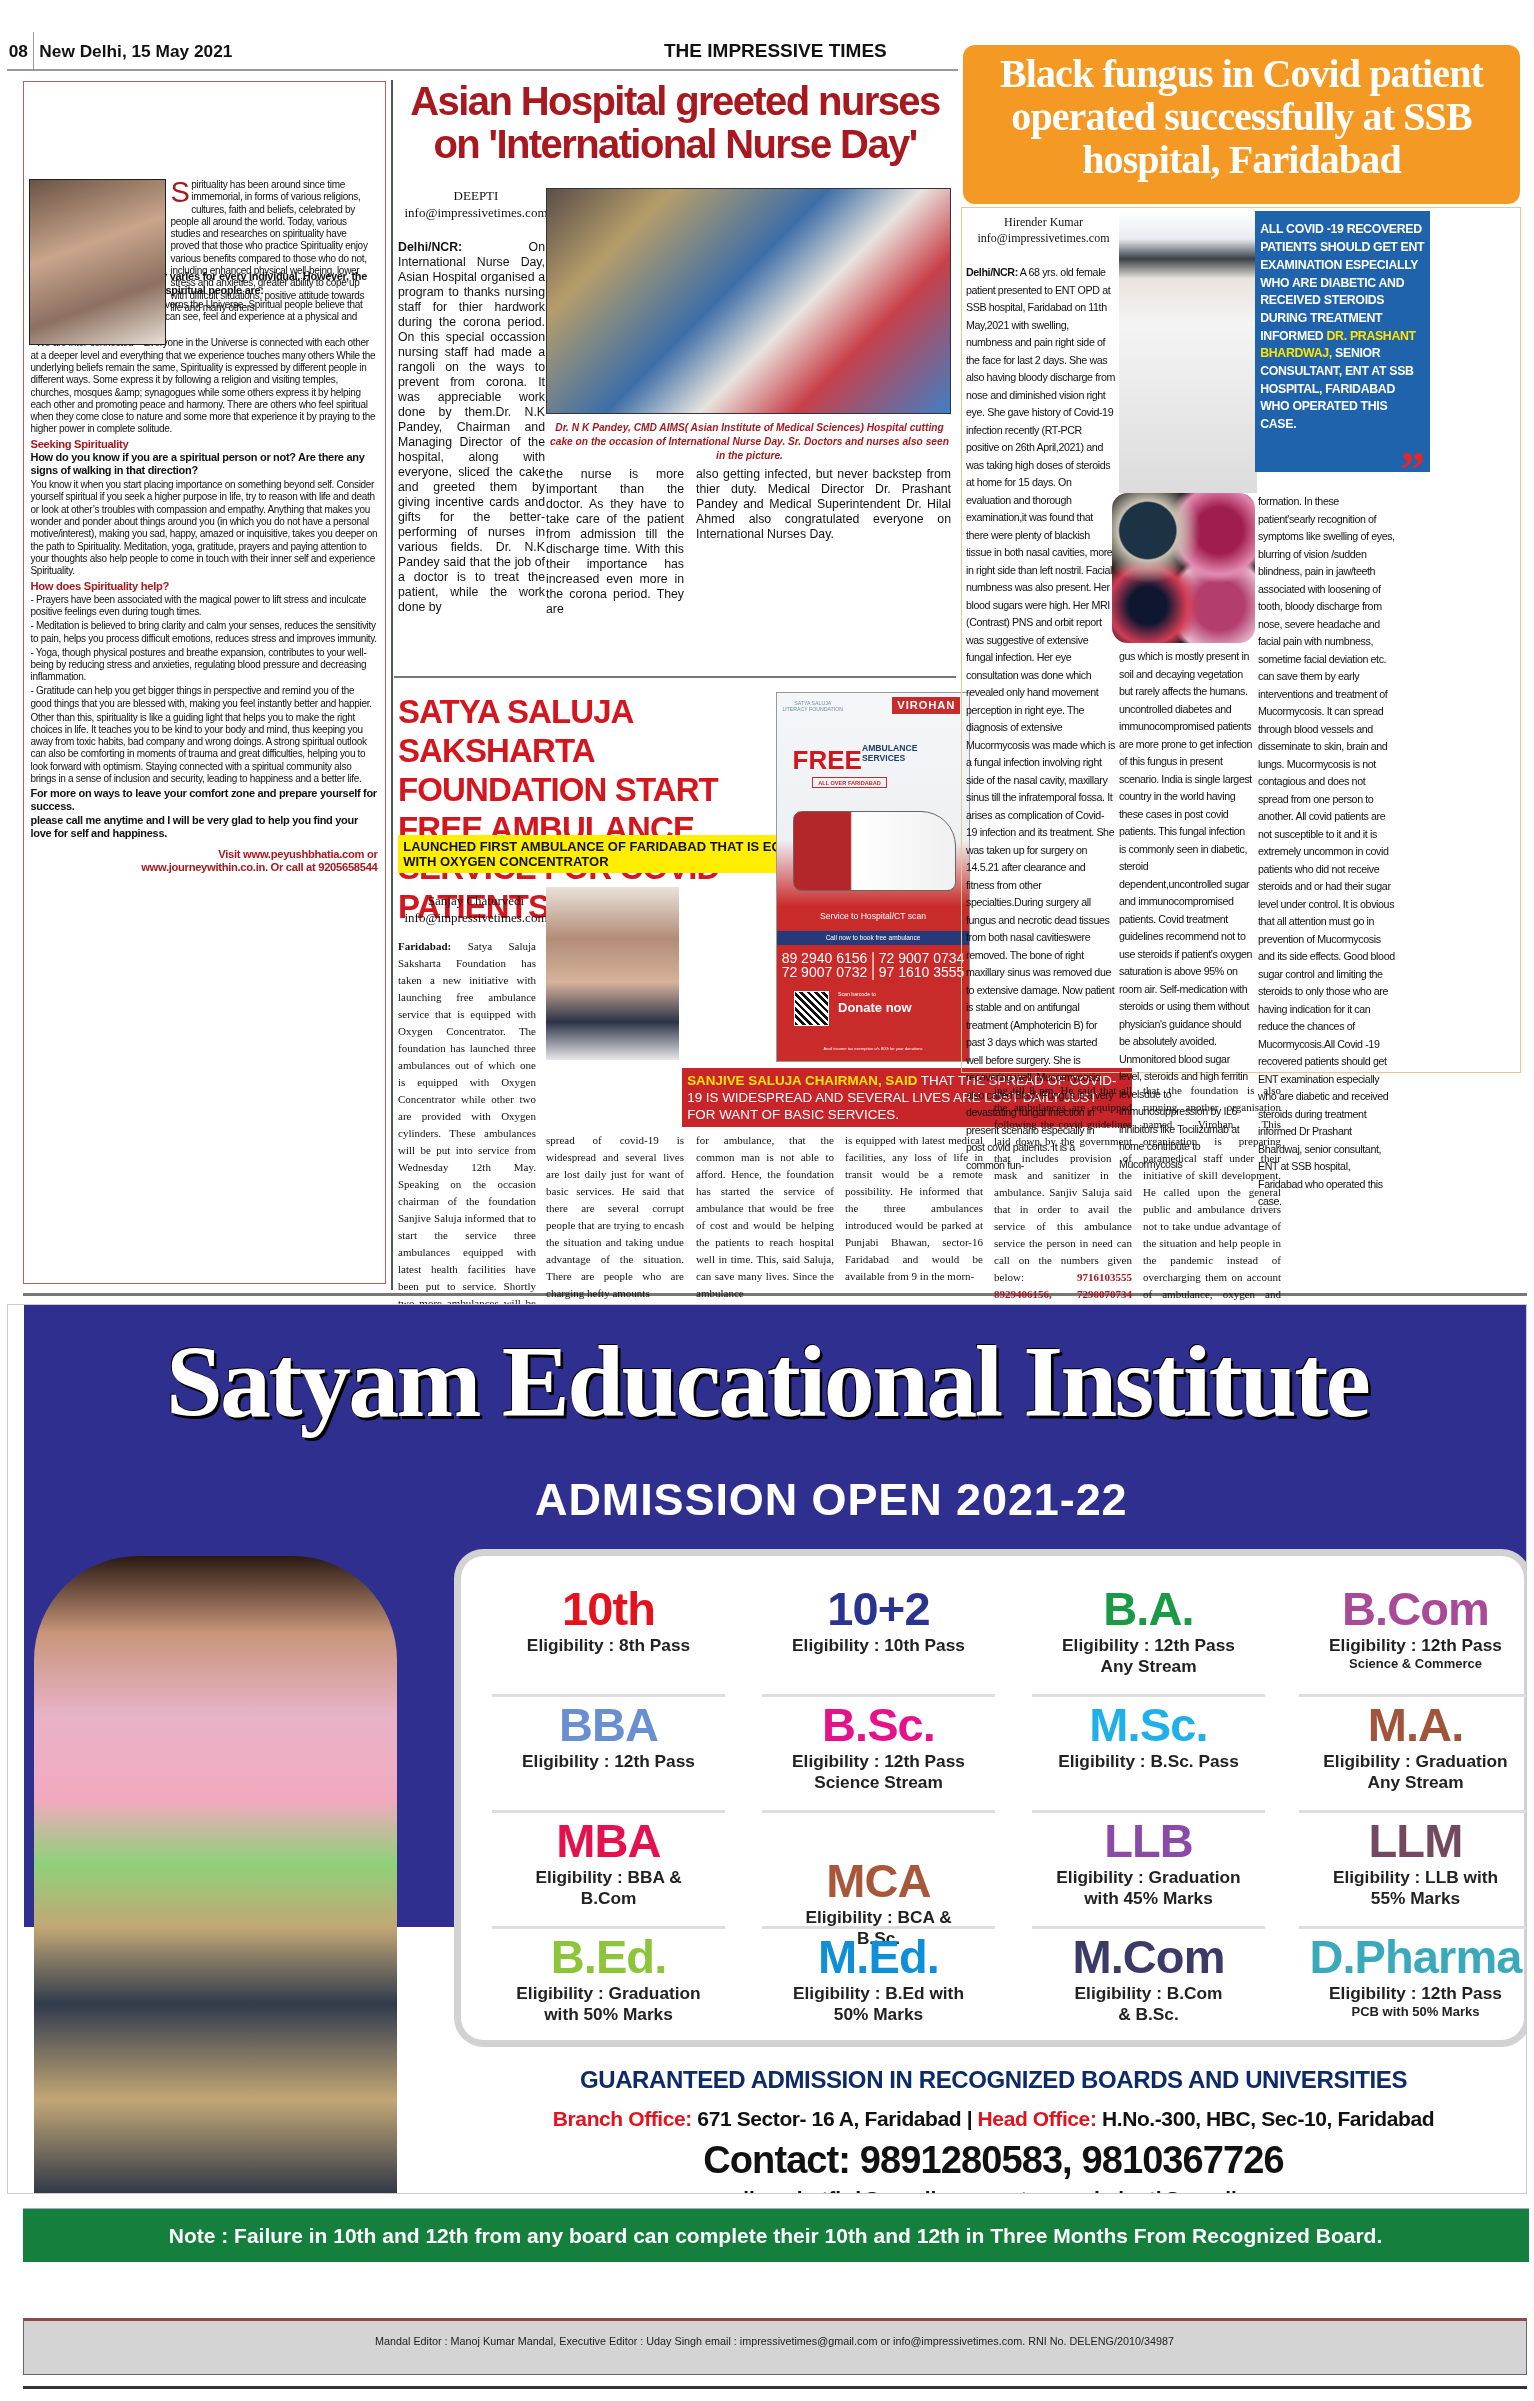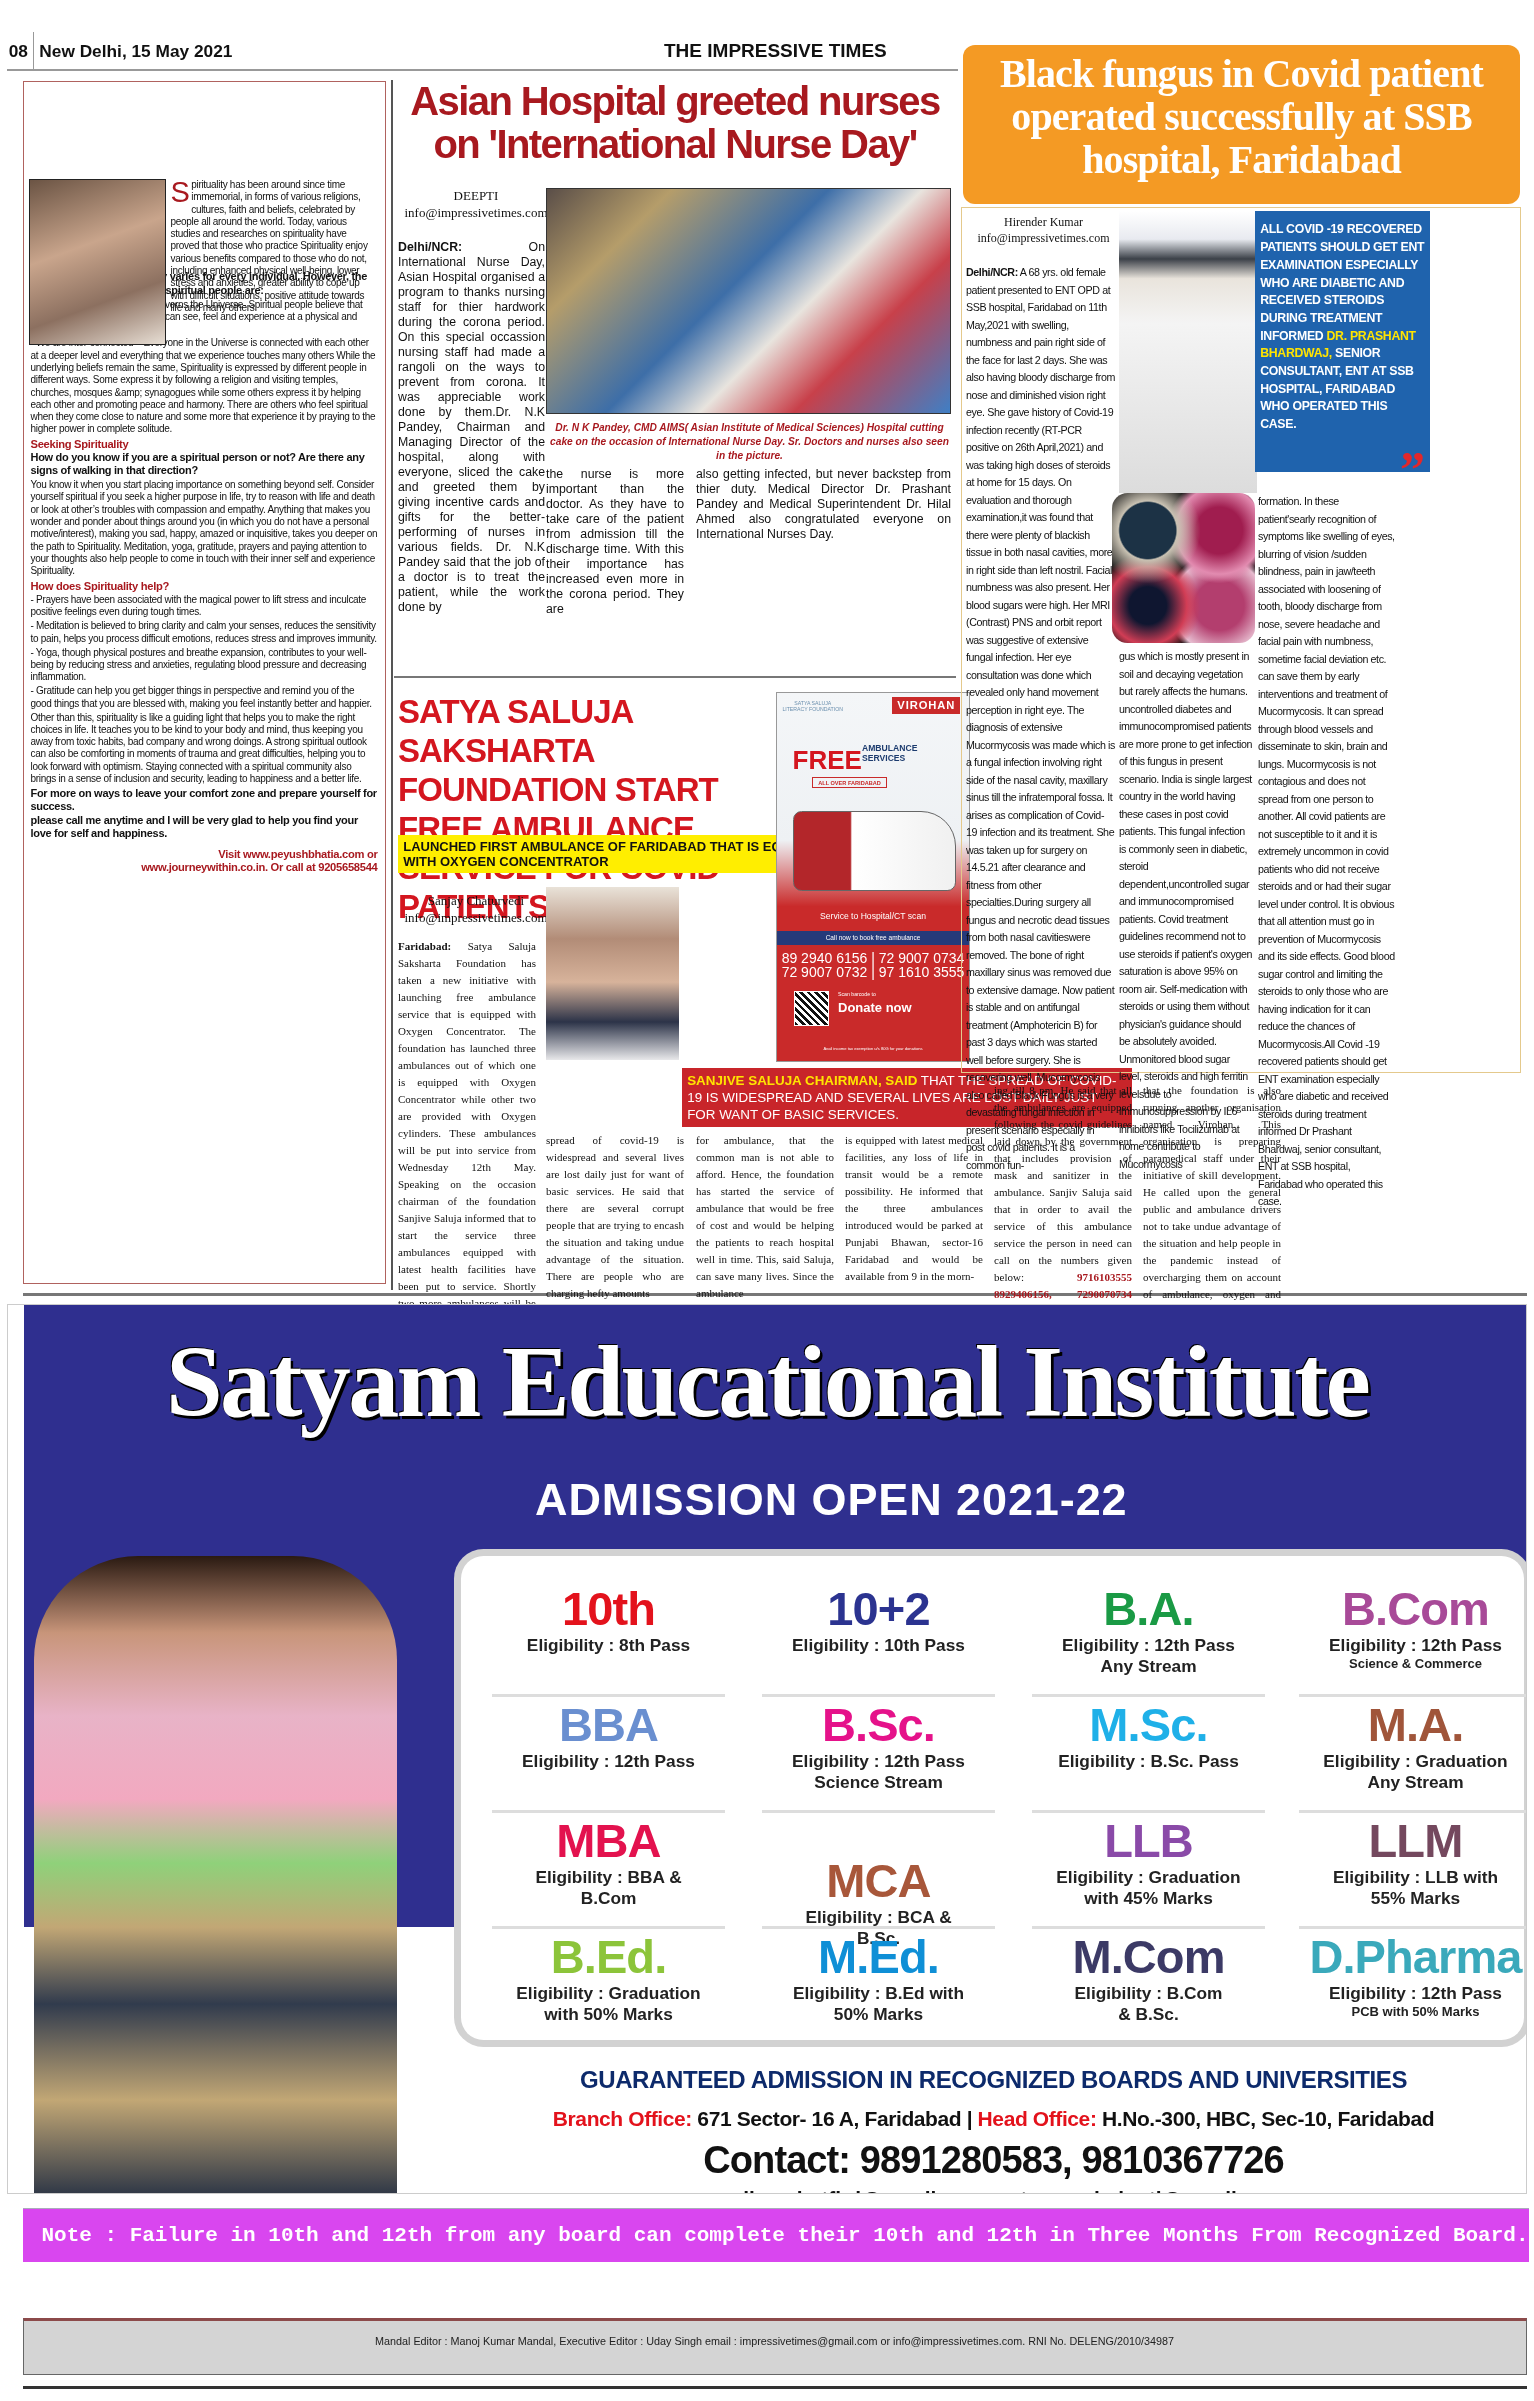--- a/index.html
+++ b/index.html
@@ -86,21 +86,21 @@
 .course-name{font-weight:bold;font-size:47px;line-height:52px;letter-spacing:-0.9px}
 .course-elig{font-weight:bold;font-size:17.3px;line-height:21px;color:#222}
 .course-sub{font-weight:bold;font-size:13px;color:#222}
 .course-sep{position:absolute;height:2.6px;background:#ddd;width:233px}
 #ad-girl{position:absolute;left:26px;top:251px;width:363px;height:640px;background:linear-gradient(180deg,#2a1a12 0%,#c8957a 12%,#e8b3c7 25%,#f2a9c0 38%,#8fd17a 48%,#c2a775 58%,#313b4d 70%,#c2a775 85%,#2d3646 100%);border-radius:104px 104px 0 0}
 #ad-guar{position:absolute;left:484px;top:761px;width:1003px;text-align:center;color:#0d2a6b;font-weight:bold;font-size:24px;letter-spacing:-0.4px}
 #ad-office{position:absolute;left:484px;top:802px;width:1003px;text-align:center;font-weight:bold;font-size:21px;letter-spacing:-0.4px}
 #ad-office .red{color:#e3121c}
 #ad-contact{position:absolute;left:484px;top:834px;width:1003px;text-align:center;font-weight:bold;font-size:38px;letter-spacing:-0.9px}
 #ad-email{position:absolute;left:484px;top:882px;width:1003px;text-align:center;font-weight:bold;font-size:21px}
-#ad-note{left:22.5px;top:2208px;width:1506px;height:54px;background:#d946ef;color:#fff;font-family:Liberation Mono, monospace;font-weight:bold;font-size:21px;text-align:right;line-height:54px;border-top:1.7px solid #aab}
+#ad-note{left:22.5px;top:2208px;width:1506px;height:54px;background:#15803d;color:#fff;font-family:Liberation Sans, sans-serif;font-weight:bold;font-size:21px;text-align:center;line-height:54px;border-top:1.7px solid #aab}
 #imprint{left:22.5px;top:2318px;width:1504px;height:57px;background:#d4d4d4;border:0.9px solid #666;border-top:3.5px solid #8c4a4a;text-align:center;font-size:10.8px;line-height:16.4px;padding-top:12px;color:#222}
 </style>
 </head>
 <body>
 
 <div id="masthead" class="abs">
   <span id="pageno">08</span>
   <span id="dateline">New Delhi, 15 May 2021</span>
   <span id="paper-name">THE IMPRESSIVE TIMES</span>
 </div>

